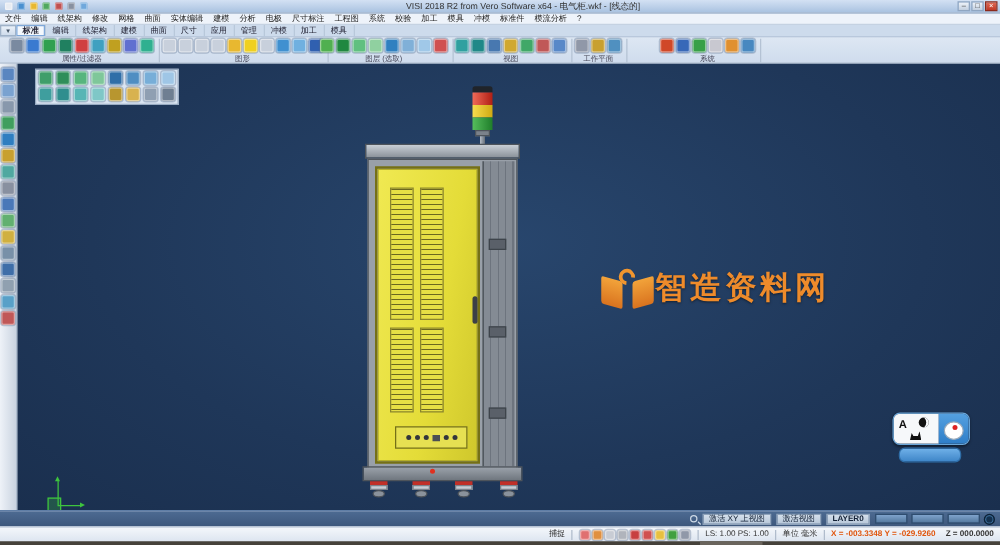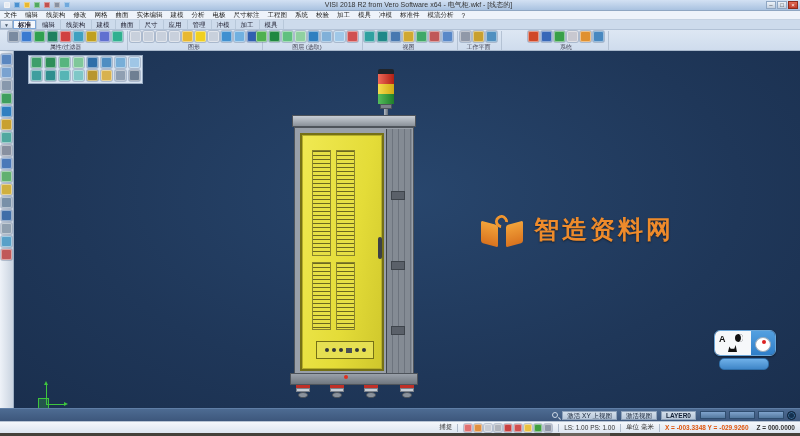--- a/index.html
+++ b/index.html
@@ -89,21 +89,21 @@
   .origin-dot { left:330px; top:324px; width:4px; height:4px; background:#e03020; border-radius:50%; }
 
   
   .axis-v { left:32px; top:333px; width:1px; height:20px; background:#3ec43e; }
   .axis-h { left:32px; top:353px; width:19px; height:1px; background:#3ec43e; }
   .axis-sq { left:24px; top:347px; width:11px; height:11px; border:1px solid #3ec43e; background:rgba(62,196,62,.25); }
   .ah-up { left:30px; top:330px; width:0; height:0; border-left:2px solid transparent; border-right:2px solid transparent; border-bottom:4px solid #3ec43e; }
   .ah-rt { left:50px; top:351px; width:0; height:0; border-top:2px solid transparent; border-bottom:2px solid transparent; border-left:4px solid #3ec43e; }
 
   
-  .wm { left:466px; top:162px; display:flex; align-items:center; gap:10px; }
+  .wm { left:466px; top:162px; display:flex; align-items:center; }
   .wm-book { position:relative; width:44px; height:32px; }
   .wm-book .pgl { position:absolute; left:1px; bottom:1px; width:17px; height:22px;
     background:linear-gradient(#f2a33a,#d9731f); transform:skewY(16deg); border-radius:2px; }
   .wm-book .pgr { position:absolute; right:1px; bottom:1px; width:17px; height:22px;
     background:linear-gradient(#f2a33a,#d9731f); transform:skewY(-16deg); border-radius:2px; }
   .wm-book .ring { position:absolute; left:15px; top:1px; width:13px; height:13px;
     border:3px solid #f0952e; border-radius:50%; border-bottom-color:transparent; transform:rotate(-40deg); }
   .wm-text { font-size:25px; font-weight:bold; color:#ee8b2b; letter-spacing:3px;
     text-shadow:0 1px 2px rgba(0,0,0,.5); white-space:nowrap; }
 

